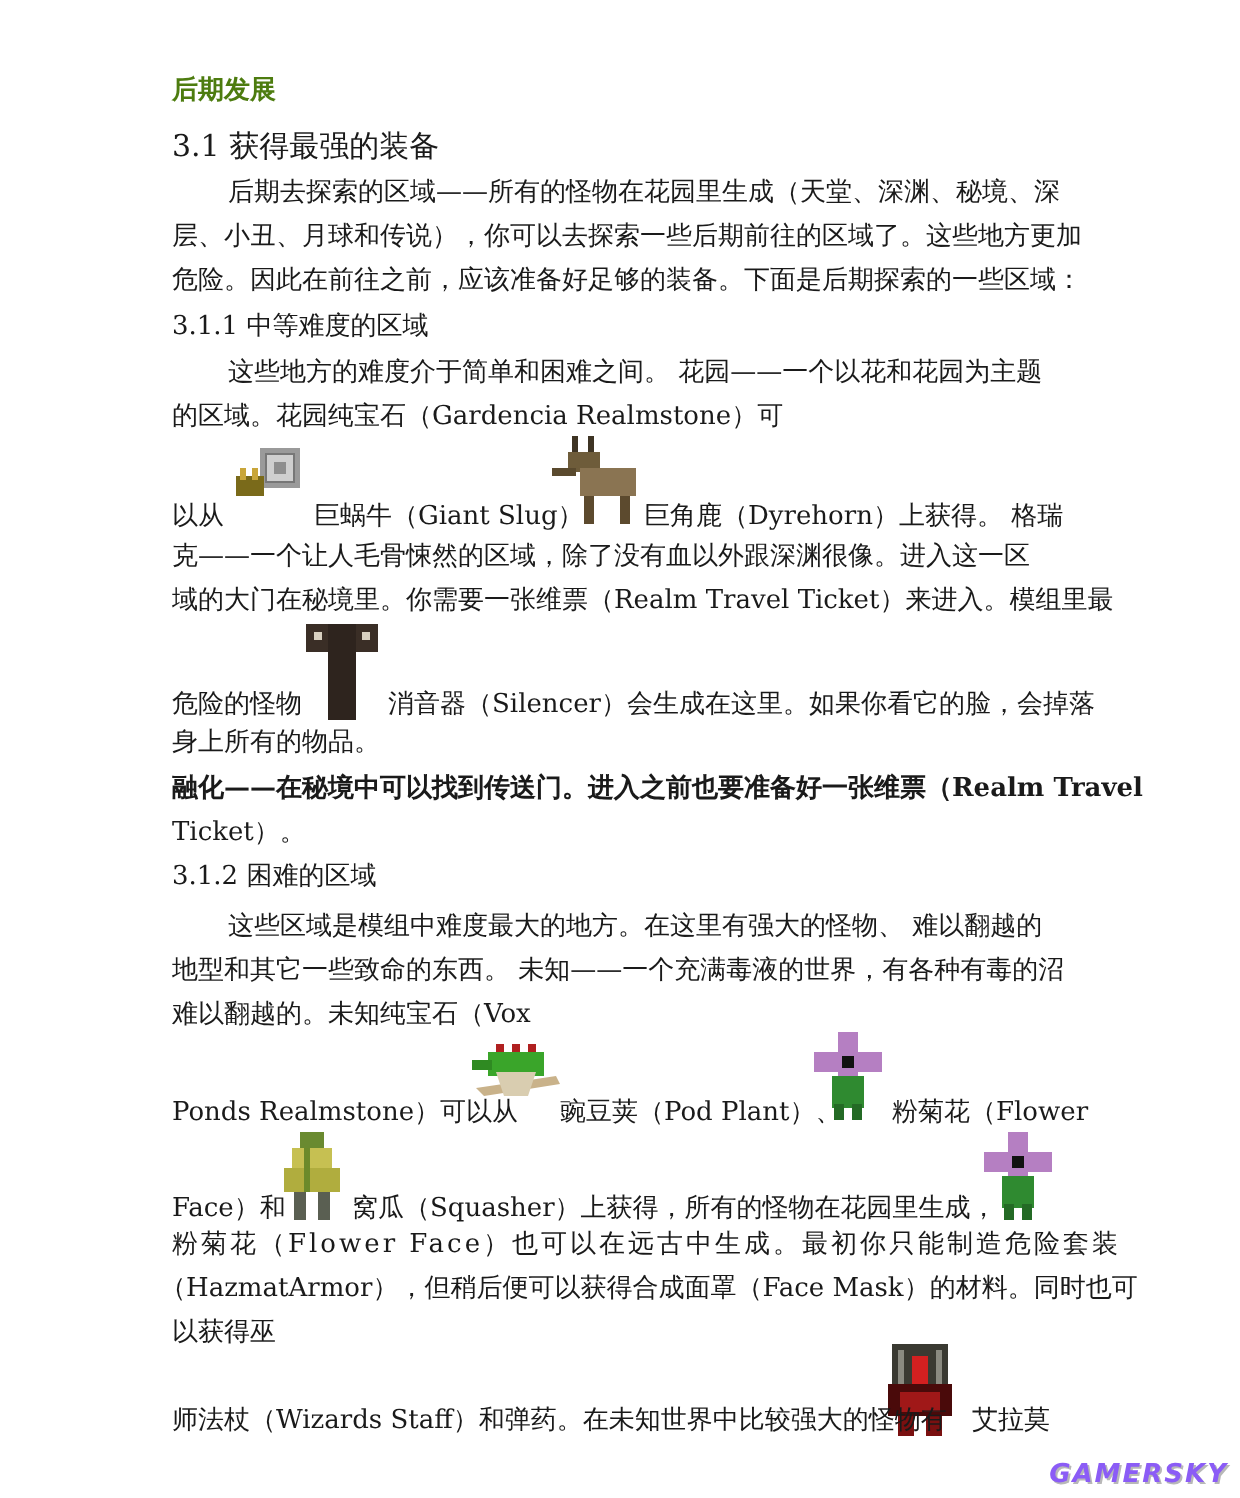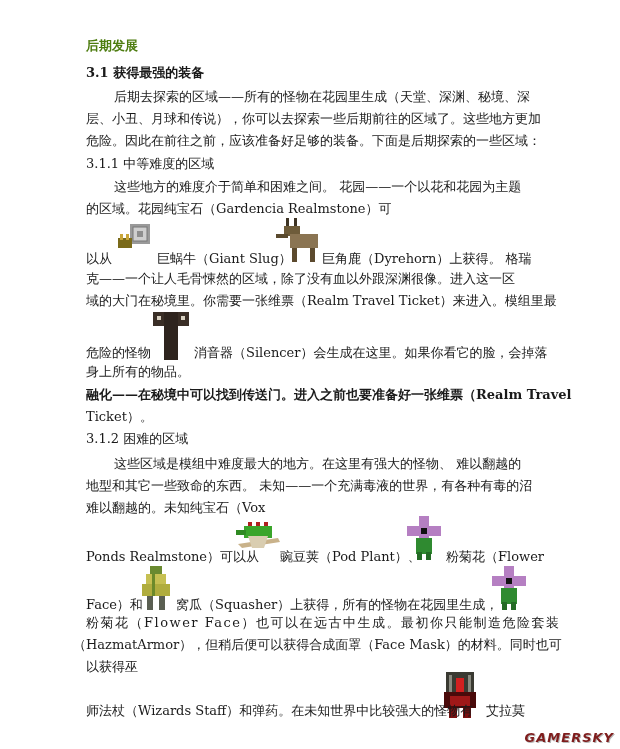--- a/index.html
+++ b/index.html
@@ -1,24 +1,24 @@
 <!DOCTYPE html>
 <html><head>
 <meta charset="utf-8">
 <style>
   html, body { margin:0; padding:0; background:#ffffff; }
   body { width:620px; height:749px; position:relative; overflow:hidden;
          font-family:"DejaVu Serif","Liberation Serif",serif; color:#1a1a1a; }
   .t { position:absolute; left:86px; font-size:13px; line-height:18px; white-space:nowrap; }
   .title { color:#4d7c0f; font-weight:bold; font-size:13px; }
-  .h { font-weight:bold; font-size:13px; }
+  .h { font-weight:normal; font-size:15px; }
   .ind { left:114px; }
   .sprite { position:absolute; }
   .wm { position:absolute; right:6px; bottom:4px; font-family:"DejaVu Sans","Liberation Sans",sans-serif;
-        font-style:italic; font-weight:bold; font-size:13px; color:#7f1d1d; letter-spacing:1px;
+        font-style:italic; font-weight:bold; font-size:13px; color:#8b5cf6; letter-spacing:1px;
         text-shadow:1px 1px 0 #b8b8b8; }
 </style>
 </head>
 <body>
 
 <div class="t title" style="top:37px;">后期发展</div>
 <div class="t h" style="top:64px;">3.1 获得最强的装备</div>
 
 <div class="t ind" style="top:88px;">后期去探索的区域——所有的怪物在花园里生成（天堂、深渊、秘境、深</div>
 <div class="t" style="top:110px;">层、小丑、月球和传说），你可以去探索一些后期前往的区域了。这些地方更加</div>
@@ -121,21 +121,21 @@
     <rect x="14" y="12" width="6" height="6" fill="#111"></rect>
     <rect x="9" y="22" width="16" height="16" fill="#2f8a30"></rect>
     <rect x="10" y="36" width="5" height="8" fill="#246a25"></rect>
     <rect x="19" y="36" width="5" height="8" fill="#246a25"></rect>
   </svg>
 </div>
 <div class="t" style="top:596px;">Face）和</div>
 <div class="t" style="top:596px;left:176px;">窝瓜（Squasher）上获得，所有的怪物在花园里生成，</div>
 
 <div class="t" style="top:614px;letter-spacing:1.5px;">粉菊花（Flower Face）也可以在远古中生成。最初你只能制造危险套装</div>
-<div class="t" style="top:636px;left:73px;">（HazmatArmor），但稍后便可以获得合成面罩（Face Mask）的材料。同时也可</div>
+<div class="t" style="top:636px;left:80px;">（HazmatArmor），但稍后便可以获得合成面罩（Face Mask）的材料。同时也可</div>
 <div class="t" style="top:658px;">以获得巫</div>
 
 <div class="sprite" style="left:444px;top:672px;width:32px;height:46px;">
   <svg width="32" height="46" viewBox="0 0 32 46">
     <rect x="2" y="0" width="28" height="20" fill="#3a3a32"></rect>
     <rect x="5" y="3" width="3" height="17" fill="#8a8a80"></rect>
     <rect x="24" y="3" width="3" height="17" fill="#8a8a80"></rect>
     <rect x="12" y="6" width="8" height="14" fill="#d32020"></rect>
     <rect x="0" y="20" width="32" height="16" fill="#4a0a0a"></rect>
     <rect x="6" y="24" width="20" height="10" fill="#a01818"></rect>

